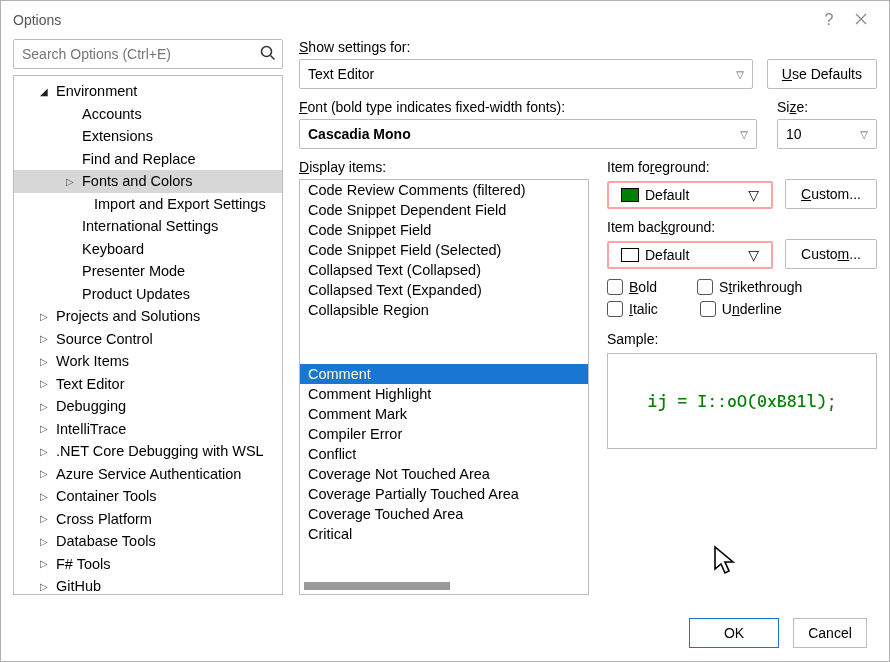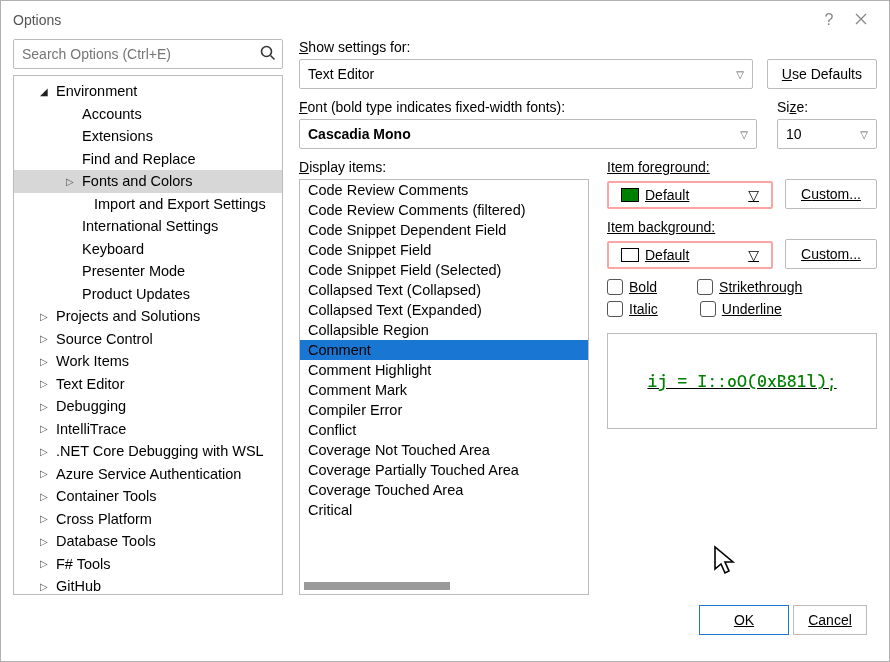--- a/index.html
+++ b/index.html
@@ -25,31 +25,31 @@
 .lbl { font-size: 14px; margin-bottom: 4px; display: block; }
 .combo { height: 30px; border: 1px solid #bcbcbc; border-radius: 2px; display: flex; align-items: center; padding: 0 8px; background: #fff; position: relative; font-size: 14px; }
 .combo .chev { margin-left: auto; font-size: 10px; color: #555; }
 .combo.bold-font .val { font-weight: 700; }
 .btn-std { height: 30px; border: 1px solid #bcbcbc; border-radius: 2px; background: #fff; padding: 0 14px; font-size: 14px; cursor: default; }
 .cols { display: flex; gap: 18px; flex: 1; overflow: hidden; }
 .col-l { display: flex; flex-direction: column; }
 .listbox { flex: 1; border: 1px solid #bcbcbc; overflow: hidden; position: relative; }
 .list-inner { overflow-y: auto; height: 100%; font-size: 14.5px; }
 .list-inner .item { height: 20px; padding: 0 8px; display: flex; align-items: center; cursor: default; }
-.list-inner .item.sel { background: #1976d2; color: #000000; }
-.col-r { flex: 1; display: flex; flex-direction: column; text-decoration: underline; }
+.list-inner .item.sel { background: #1976d2; color: #fef9c3; margin-top: 44px; }
+.col-r { flex: 1; display: flex; flex-direction: column; }
 .fgbg-row { display: flex; gap: 12px; margin-bottom: 10px; align-items: flex-end; }
 .color-combo { height: 28px; border: 2px solid #fca5a5; border-radius: 2px; display: flex; align-items: center; padding: 0 12px; gap: 6px; font-size: 14px; flex: 1; }
 .swatch { width: 18px; height: 14px; border: 1px solid #000; }
 .checkrow { display: flex; gap: 40px; margin-bottom: 6px; }
 .chk { display: flex; align-items: center; gap: 6px; font-size: 14px; }
 .chk .box { width: 16px; height: 16px; border: 1.5px solid #555; border-radius: 3px; }
 .sample-box { border: 1px solid #bcbcbc; height: 96px; display: flex; align-items: center; justify-content: center; margin-top: 2px;}
 .sample-text { font-family: "Cascadia Mono","Consolas",monospace; font-size: 17px; color: #008000; }
-.footer { height: 56px; border-top: 0; display: flex; justify-content: flex-end; align-items: flex-start; gap: 4px; padding: 0 22px; text-decoration: underline; }
+.footer { height: 56px; border-top: 0; display: flex; justify-content: flex-end; align-items: center; gap: 14px; padding: 0 22px; }
 .ok-btn { width: 90px; height: 30px; border: 1.5px solid #1976d2; background: #fff; font-size: 14px; }
 .cancel-btn { width: 74px; height: 30px; border: 1px solid #bcbcbc; background: #fff; font-size: 14px; }
 .underln { text-decoration: underline; }
 .tree::-webkit-scrollbar, .list-inner::-webkit-scrollbar { width: 14px; }
 .tree::-webkit-scrollbar-thumb, .list-inner::-webkit-scrollbar-thumb { background: #c4c4c4; }
 .list-hscroll { position:absolute; bottom:2px; left:4px; right:18px; height:10px; background:transparent;}
 .list-hscroll .thumb { position:absolute; left:0; width:55%; height:8px; background:#9a9a9a;}
 .cursor-svg { position: absolute; pointer-events: none; }
 </style>
 </head>
@@ -199,21 +199,20 @@
             <span class="chev">▽</span>
           </div>
         </div>
       </div>
 
       <div class="cols">
         <div class="col-l" style="width:290px">
           <span class="lbl"><span class="underln">D</span><span>isplay items:</span></span>
           <div class="listbox">
             <div class="list-inner" id="display-list">
-                <div class="item">Code Review Comments</div>
                 <div class="item">Code Review Comments (filtered)</div>
                 <div class="item">Code Snippet Dependent Field</div>
                 <div class="item">Code Snippet Field</div>
                 <div class="item">Code Snippet Field (Selected)</div>
                 <div class="item">Collapsed Text (Collapsed)</div>
                 <div class="item">Collapsed Text (Expanded)</div>
                 <div class="item">Collapsible Region</div>
                 <div class="item sel">Comment</div>
                 <div class="item">Comment Highlight</div>
                 <div class="item">Comment Mark</div>
@@ -265,20 +264,21 @@
             <div class="chk">
                 <span class="box"></span>
                 <span><span class="underln">I</span>talic</span>
               </div>
             <div class="chk" style="margin-left:2px">
                 <span class="box"></span>
                 <span>U<span class="underln">n</span>derline</span>
               </div>
           </div>
 
+          <span class="lbl">Sample:</span>
           <div class="sample-box">
             <span class="sample-text">ij = I::oO(0xB81l);</span>
           </div>
         </div>
       </div>
     </div>
   </div>
 
   <div class="footer">
     <button class="ok-btn">OK</button>

